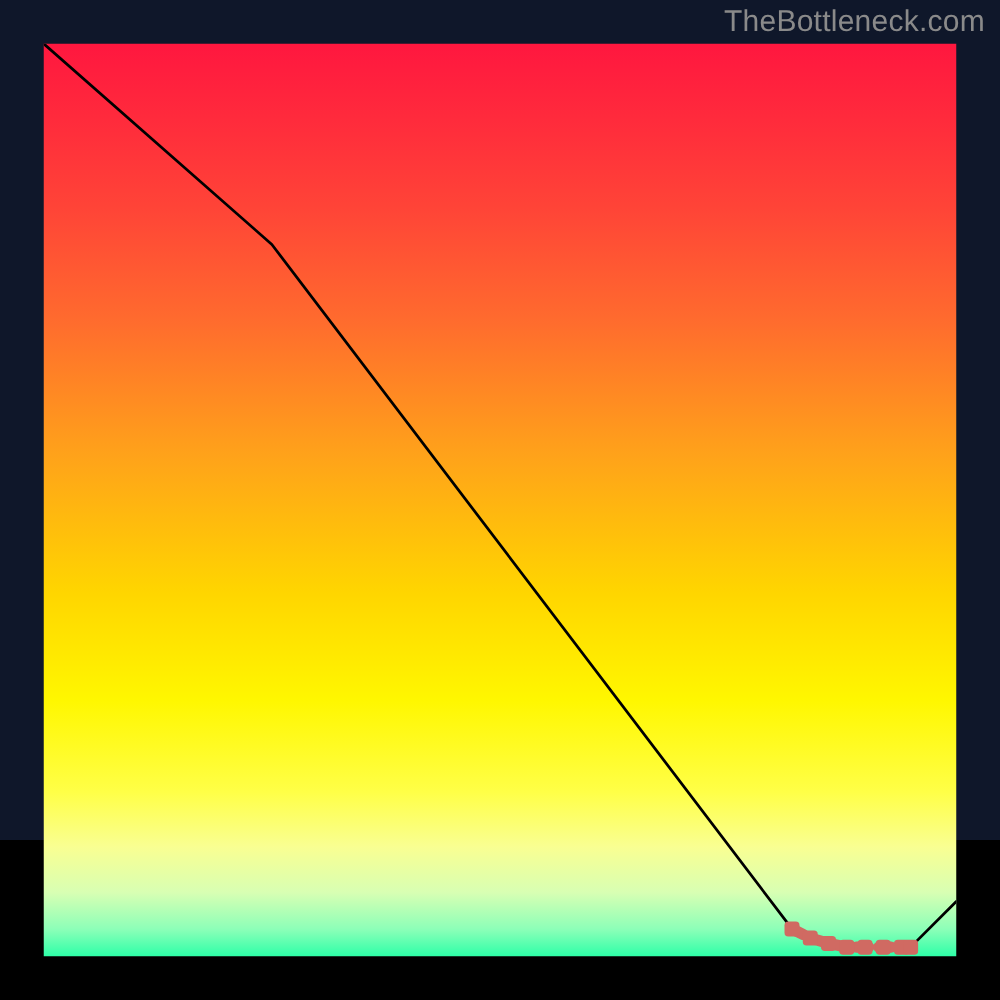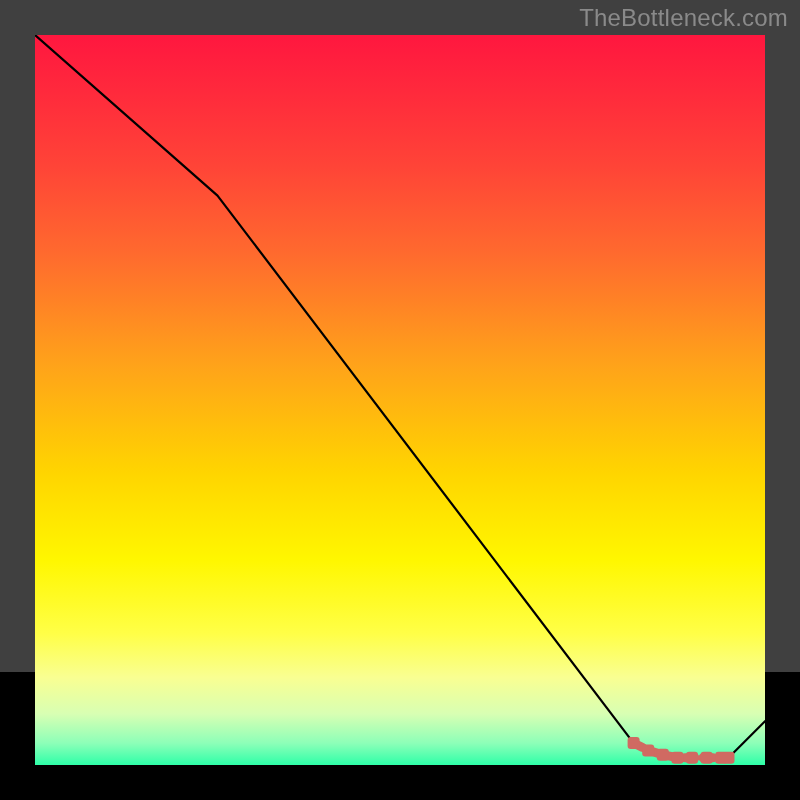--- a/index.html
+++ b/index.html
@@ -7,21 +7,21 @@
     padding: 0;
     width: 800px;
     height: 800px;
     background: #000;
     overflow: hidden;
   }
   .container {
     position: relative;
     width: 800px;
     height: 672px;
-    background: #404040;
+    background: #0f172a;
   }
   .watermark {
     position: absolute;
     top: 4px;
     right: 12px;
     font-family: Arial, Helvetica, sans-serif;
     font-size: 24px;
     color: #8a8a8a;
     letter-spacing: 0.2px;
     z-index: 10;

